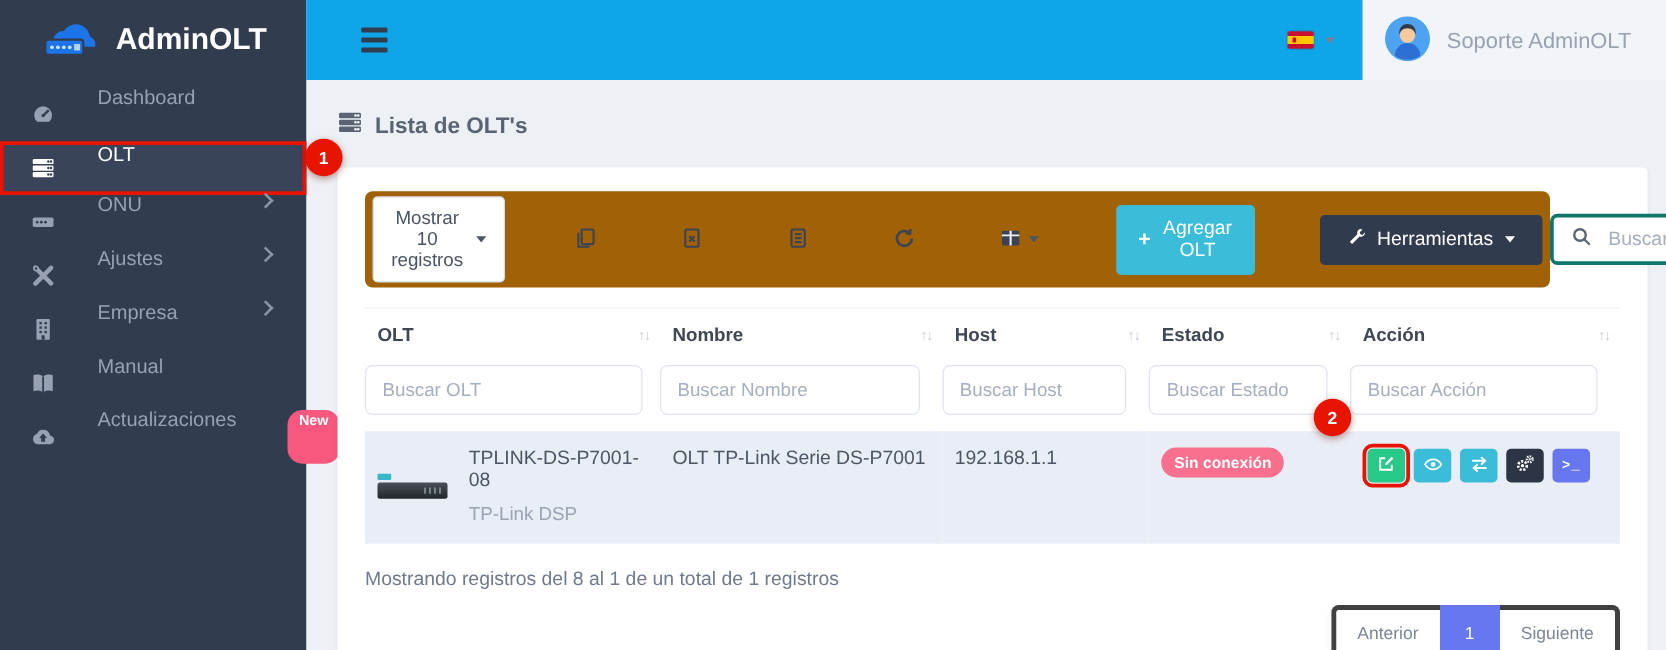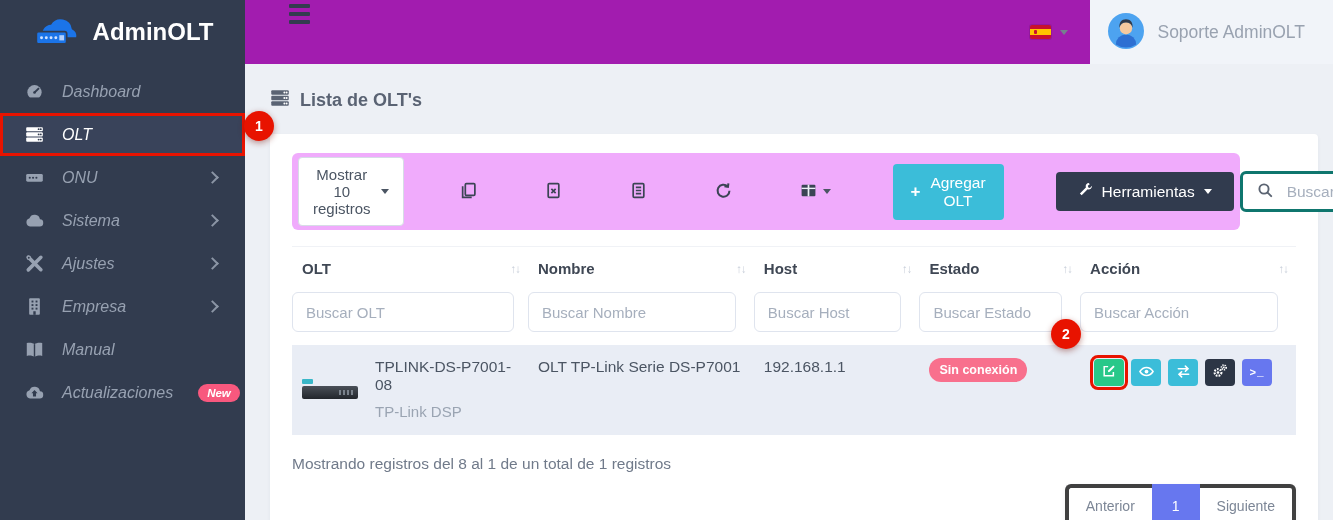--- a/index.html
+++ b/index.html
@@ -4,48 +4,48 @@
 <style>
   html,body{margin:0;padding:0;}
   body{width:1333px;height:520px;overflow:hidden;font-family:"Liberation Sans","DejaVu Sans",sans-serif;background:#edf0f5;}
   .app{position:relative;width:1333px;height:520px;display:flex;overflow:hidden;background:#edf0f5;}
 
   
   .sidebar{width:245px;min-width:245px;background:#323c4f;color:#97a1b1;}
   .brand{height:64px;display:flex;align-items:center;justify-content:center;gap:9px;}
   .brand-text{color:#fff;font-size:24px;font-weight:700;}
   .nav{padding-top:6px;}
-  .nav-item{height:43px;display:flex;align-items:center;padding:0 24px;gap:17px;font-size:16px;cursor:pointer;box-sizing:border-box;font-style:italic;}
+  .nav-item{height:43px;display:flex;padding:0 24px;gap:33px;font-size:16px;cursor:pointer;box-sizing:border-box;}
   .nav-item.active{color:#fff;background:#39435a;border:3px solid #e81300;padding:0 21px;}
   .nav-icon{width:21px;display:flex;justify-content:center;align-items:center;flex-shrink:0;}
   .chev{width:7px;height:7px;border-right:2px solid #8b95a5;border-top:2px solid #8b95a5;transform:rotate(45deg);margin-left:auto;margin-right:4px;}
   .badge-new{background:#f8587e;color:#fff;font-size:11.5px;padding:3px 9px;border-radius:12px;margin-left:8px;font-weight:700;}
 
   
   .content{flex:1;display:flex;flex-direction:column;min-width:0;}
-  .topbar{height:64px;background:#a21caf;display:flex;flex-shrink:0;}
+  .topbar{height:64px;background:#0ea5e9;display:flex;align-items:center;flex-shrink:0;}
   .hamburger{margin-left:40px;display:flex;flex-direction:column;gap:4px;cursor:pointer;padding:4px;background:none;border:none;}
   .hamburger span{width:21px;height:4px;background:#323c4f;border-radius:1px;}
   .topbar-right{margin-left:auto;display:flex;align-items:center;height:100%;}
   .lang-btn{display:flex;align-items:center;gap:9px;padding:0 22px;height:100%;cursor:pointer;background:none;border:none;}
   .flag{width:21px;height:14px;border-radius:2px;background:linear-gradient(180deg,#c8102e 0 27%,#ffc400 27% 73%,#c8102e 73% 100%);position:relative;box-shadow:0 0 0 1px rgba(0,0,0,.10);}
   .flag::after{content:"";position:absolute;left:4px;top:5px;width:3px;height:4px;background:#c8102e;border-radius:1px;}
   .caret{width:0;height:0;border-left:4px solid transparent;border-right:4px solid transparent;border-top:5px solid #76808f;display:inline-block;}
   .caret.white{border-top-color:#fff;}
   .caret.dark{border-top-color:#4b5563;}
   .user-chip{background:#f1f4f9;height:100%;display:flex;align-items:center;gap:13px;padding:0 28px 0 18px;cursor:pointer;border:none;}
   .user-name{color:#99a2b0;font-size:17.5px;}
 
   
   .main{flex:1;padding:0 15px 0 25px;}
   .page-title{display:flex;align-items:center;gap:10px;margin-top:24px;color:#5a6373;font-size:18px;font-weight:700;}
   .card{background:#fff;border-radius:4px;margin-top:21px;padding:19px 22px 24px;box-shadow:0 2px 4px rgba(40,50,70,.05);box-sizing:border-box;}
 
   .toolbar{display:flex;align-items:center;}
-  .tool-group{background:#f0abfc;border-radius:6px;display:flex;align-items:center;padding:4px 6px;gap:44px;}
+  .tool-group{background:#a16207;border-radius:6px;display:flex;align-items:center;padding:4px 6px;gap:44px;}
   .entries-btn{background:#fff;border:1px solid #d6dce6;border-radius:4px;padding:8px 14px;font-size:15px;color:#4b5563;display:flex;align-items:center;gap:10px;cursor:pointer;font-family:inherit;}
   .icon-btn{border:none;background:transparent;color:#3b4454;padding:5px 12px;cursor:pointer;display:flex;align-items:center;gap:6px;}
   .btn-add{background:#3bbdd9;color:#fff;border:none;border-radius:4px;padding:10px 18px;font-size:15.5px;display:flex;gap:10px;align-items:center;margin-left:6px;cursor:pointer;font-family:inherit;}
   .plus{font-size:17px;font-weight:700;line-height:1;}
   .btn-tools{background:#313b4e;color:#fff;border:none;border-radius:4px;padding:10px 22px;margin-left:8px;display:flex;gap:9px;align-items:center;font-size:15.5px;cursor:pointer;font-family:inherit;}
   .search-box{margin-left:auto;width:240px;height:41px;border:3px solid #0f766e;border-radius:6px;display:flex;align-items:center;padding:0 14px;gap:12px;color:#5b6472;background:#fff;box-sizing:border-box;}
   .search-box input{border:none;outline:none;flex:1;font-size:15.5px;color:#4b5563;font-family:inherit;background:transparent;min-width:0;}
   input::placeholder{color:#a6afbd;}
 
   
@@ -143,29 +143,20 @@
               <rect x="1" y="5" width="14" height="6.5" rx="1.2"></rect>
               <circle cx="4" cy="8.2" r="0.9" fill="#323c4f"></circle>
               <circle cx="6.8" cy="8.2" r="0.9" fill="#323c4f"></circle>
               <circle cx="9.6" cy="8.2" r="0.9" fill="#323c4f"></circle>
             </svg>
         </span>
         <span>ONU</span>
         <span class="chev"></span>
       </div>
 
-      <div class="nav-item">
-        <span class="nav-icon">
-          <svg width="19" height="19" viewBox="0 0 16 16" fill="currentColor">
-              <path d="M12.6 7a4.6 4.6 0 0 0-8.8-1A3.6 3.6 0 0 0 4.2 13h7.9a3 3 0 0 0 .5-6z"></path>
-            </svg>
-        </span>
-        <span>Sistema</span>
-        <span class="chev"></span>
-      </div>
 
       <div class="nav-item">
         <span class="nav-icon">
           <svg width="19" height="19" viewBox="0 0 16 16" fill="currentColor">
               <rect x="6.6" y="-1" width="3" height="18" rx="1.5" transform="rotate(45 8 8)"></rect>
               <rect x="6.6" y="-1" width="3" height="18" rx="1.5" transform="rotate(-45 8 8)"></rect>
               <circle cx="3.2" cy="3.2" r="1.9"></circle>
               <circle cx="3.2" cy="3.2" r="0.8" fill="#323c4f"></circle>
             </svg>
         </span>

